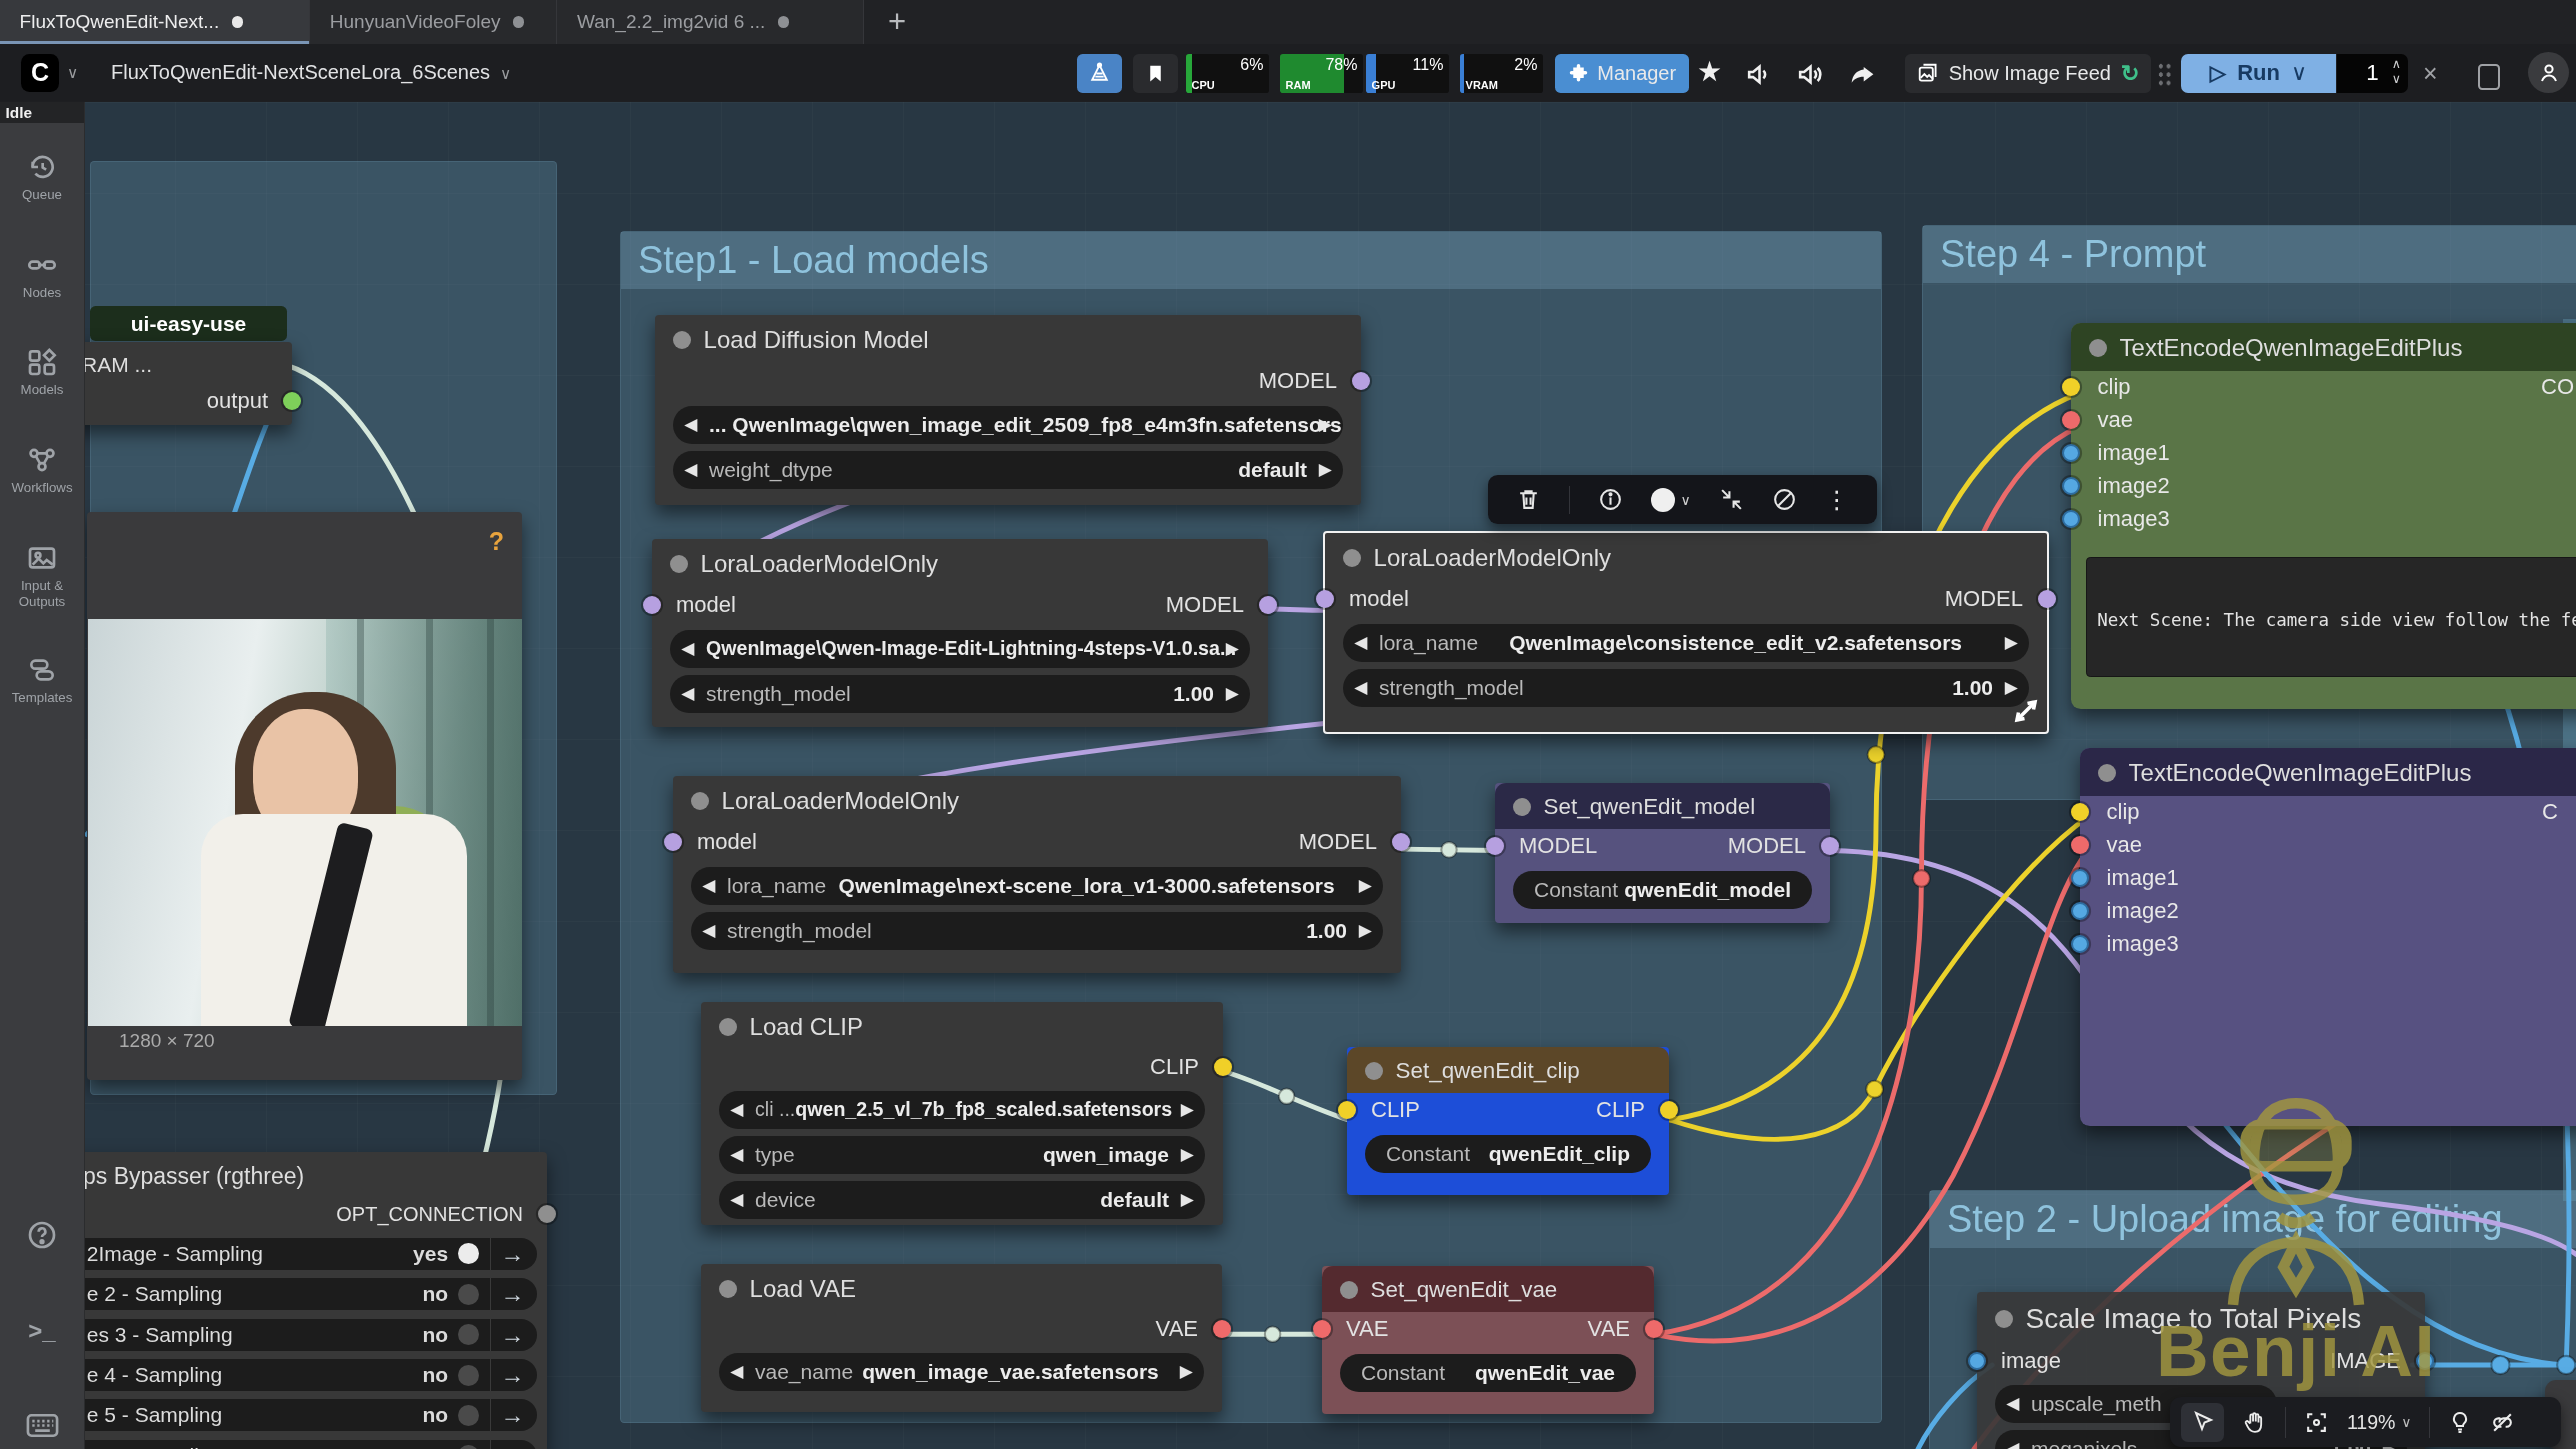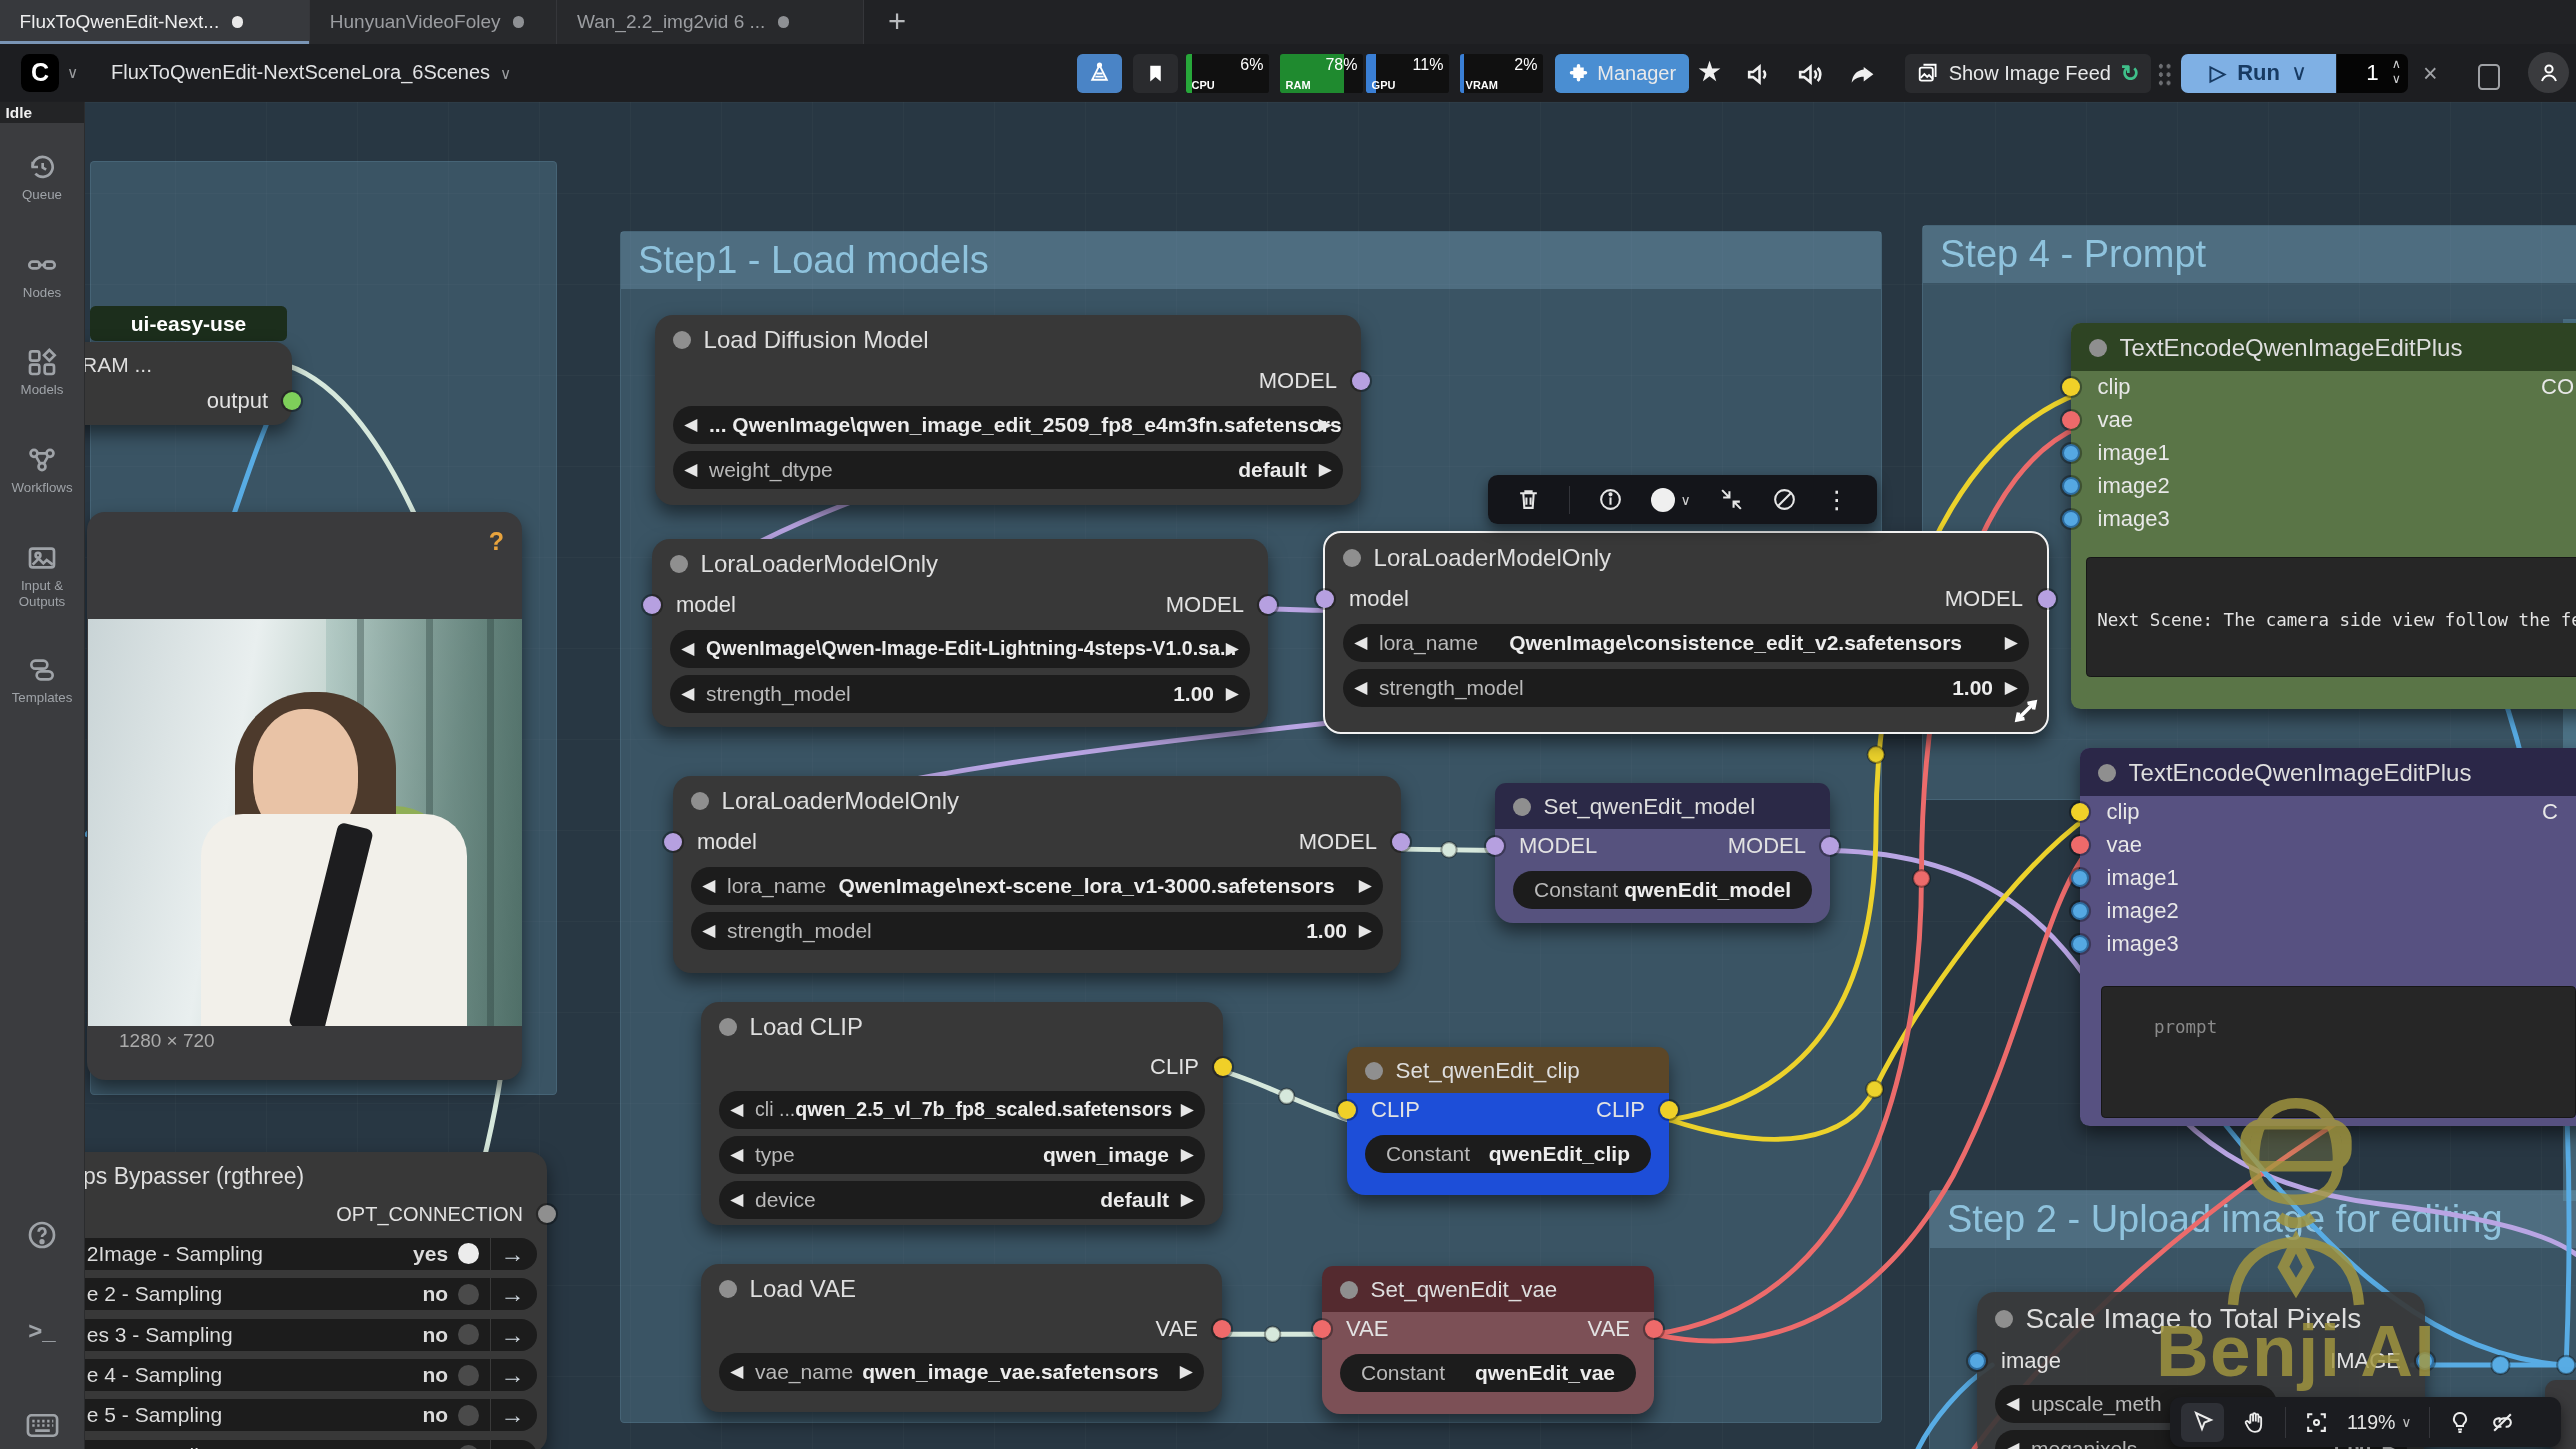--- a/index.html
+++ b/index.html
@@ -52,21 +52,21 @@
   
   .canvas{position:absolute;left:84px;top:102px;right:0;bottom:0;background:#283743;z-index:0;
      background-image:linear-gradient(rgba(255,255,255,.025) 0.7px, transparent 0.7px),
                       linear-gradient(90deg, rgba(255,255,255,.025) 0.7px, transparent 0.7px);
      background-size:91px 91px;}
   .group{position:absolute;background:rgba(103,152,178,0.30);border:1.4px solid rgba(130,175,200,0.18);border-radius:4.2px;z-index:1;}
   .group .gh{position:absolute;left:0;top:0;right:0;background:rgba(125,168,195,0.30);padding:7px 17px;
              font-size:38px;color:#8fc3dd;box-sizing:border-box;white-space:nowrap;overflow:hidden;}
   svg.wires{position:absolute;left:0;top:0;z-index:2;pointer-events:none;}
   
-  .node{position:absolute;background:#383838;border-radius:18px;box-shadow:0 8.4px 18px rgba(0,0,0,.5);z-index:3;color:#ccc;}
+  .node{position:absolute;background:#383838;border-radius:4px;box-shadow:0 8.4px 18px rgba(0,0,0,.5);z-index:3;color:#ccc;}
   .nh{display:flex;align-items:center;gap:12.6px;padding:10.5px 18px 9px;font-size:24px;color:#dedede;white-space:nowrap;}
   .hdot{width:18px;height:18px;border-radius:50%;background:#8f8f8f;flex:0 0 auto;}
   .slots{position:relative;display:flex;justify-content:space-between;align-items:center;height:36px;
          padding:0 24px;font-size:22px;color:#e2e2e2;}
   .ioslot{position:relative;height:33px;display:flex;align-items:center;padding-left:26.6px;font-size:22px;color:#e8e8e8;}
   .port{position:absolute;width:18px;height:18px;border-radius:50%;top:50%;transform:translateY(-50%);
         box-shadow:0 0 0 2.1px rgba(0,0,0,.30);}
   .port.in{left:-9px;} .port.out{right:-9px;}
   .p-model{background:#b6a0e0;} .p-clip{background:#f0d028;} .p-vae{background:#ee6a6a;}
   .p-image{background:#55a8e2;border:2.8px solid #2e6da0;box-sizing:border-box;}
@@ -533,23 +533,20 @@
       <span>image1</span>
     </div>
   <div class="ioslot">
       <span class="port in p-image"></span>
       <span>image2</span>
     </div>
   <div class="ioslot">
       <span class="port in p-image"></span>
       <span>image3</span>
     </div>
-  <div class="textarea" style="left:21px;top:238px;width:475px;height:132px;color:#8a8a8a;">
-    <span>prompt</span>
-  </div>
 </div>
 
 <div class="node" style="left:1977px;top:1292px;width:448px;height:168px;background:rgba(56,56,56,.92);">
   <div class="nh" style="font-size:28px;">
       <span class="hdot"></span>
     <span>Scale Image to Total Pixels</span>
     </div>
   <div class="slots" style="height:34px;">
     <span class="port in p-image"></span>
     <span>image</span>

